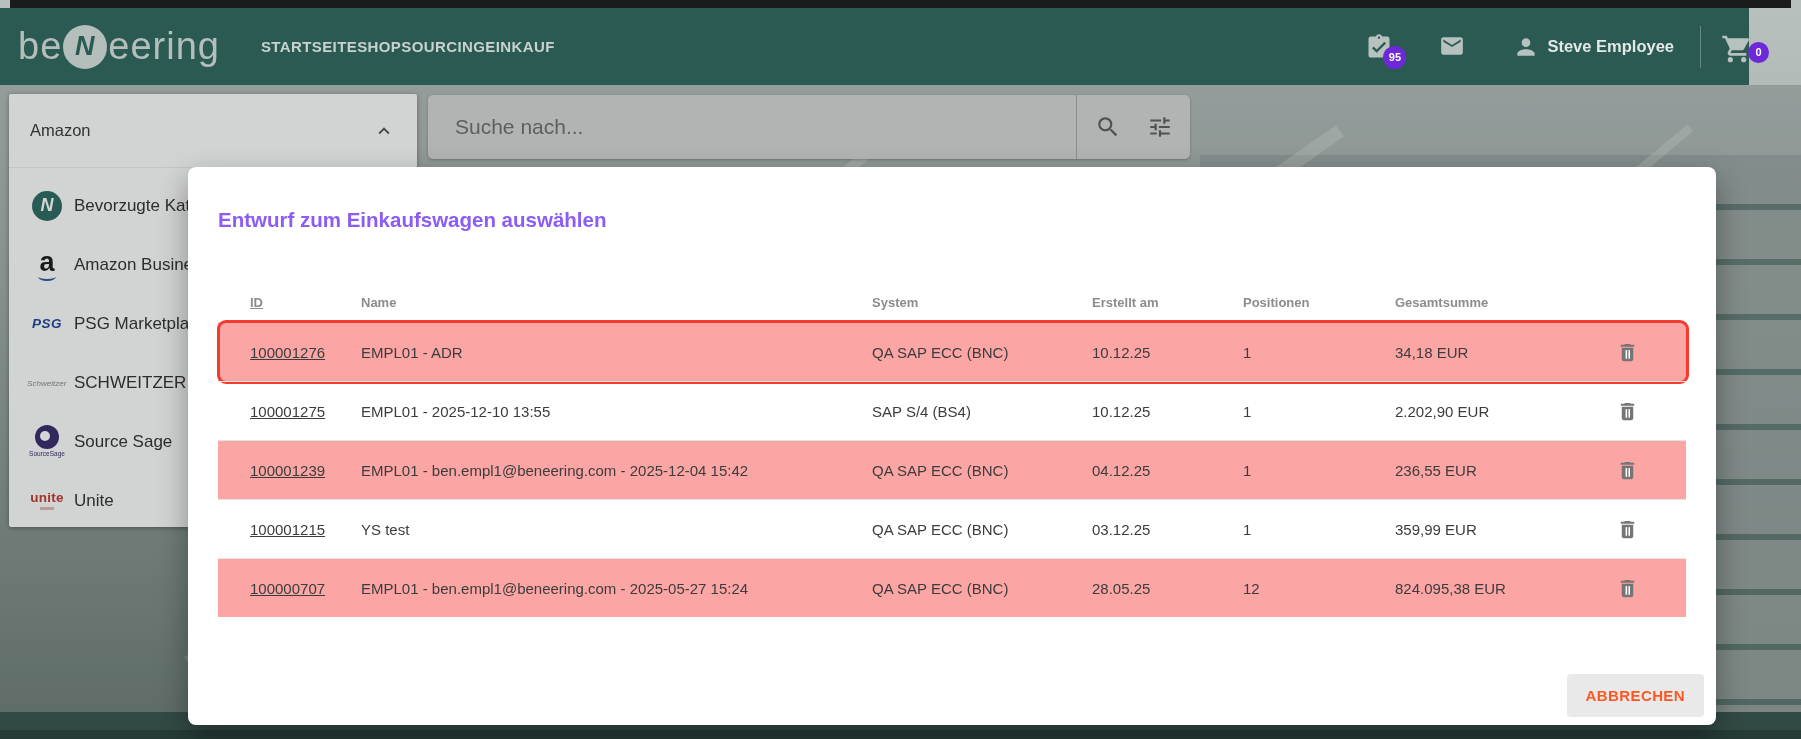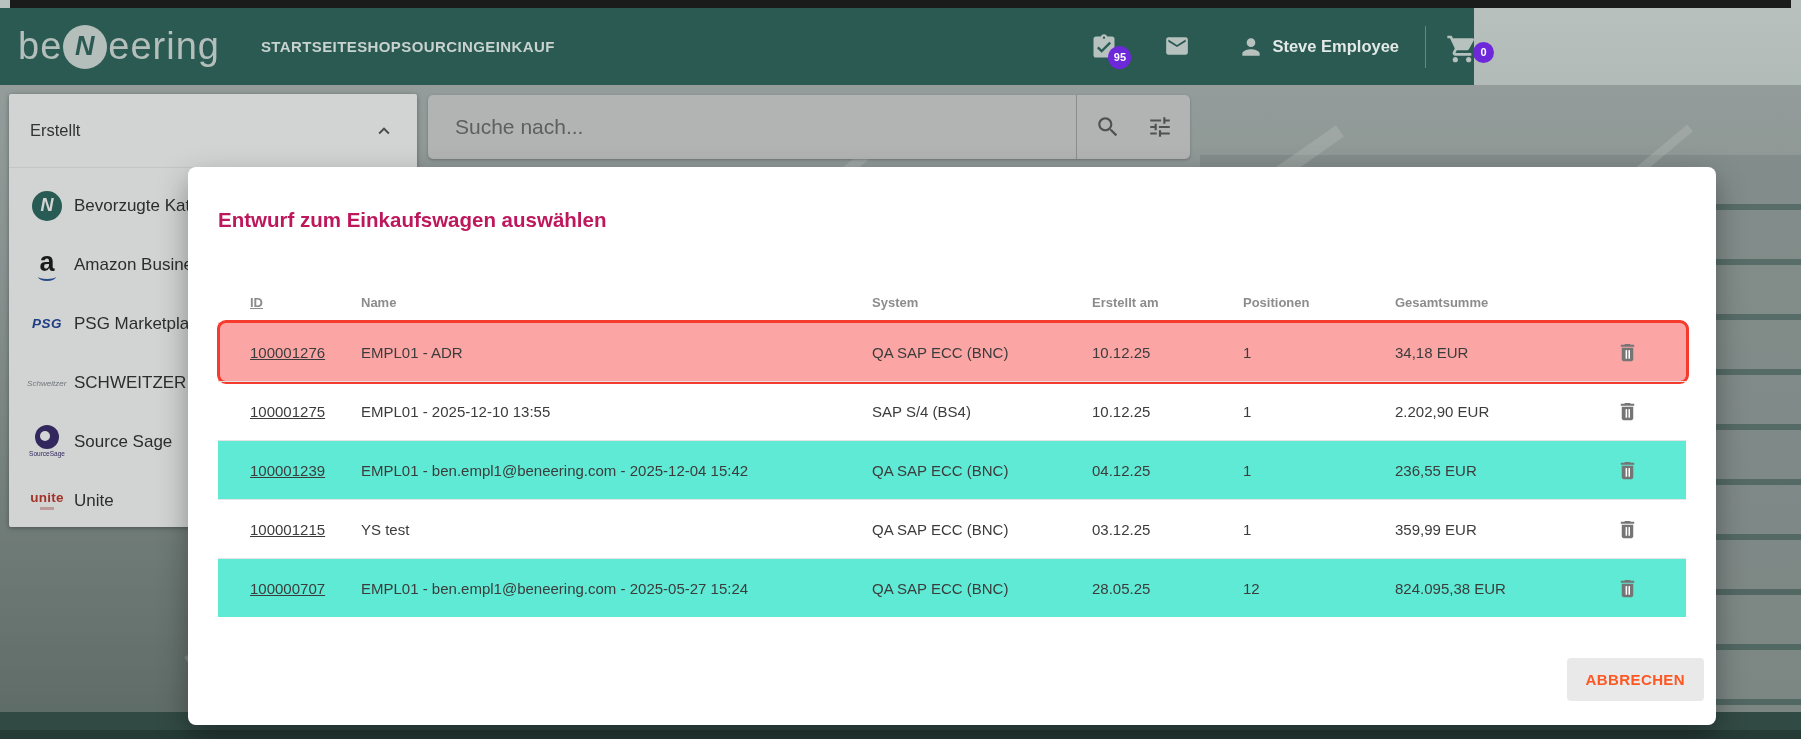--- a/index.html
+++ b/index.html
@@ -16,21 +16,21 @@
   .s2{width:14px;height:520px;left:1120px;top:20px;transform:rotate(55deg);}
   .s3{width:9px;height:380px;left:1540px;top:60px;transform:rotate(50deg);}
   .s4{width:12px;height:300px;left:300px;top:420px;transform:rotate(52deg);}
   .bg-bottom{position:absolute;left:0;bottom:0;width:1801px;height:27px;background:#3a564f;z-index:0;}
   .bg-bottom2{position:absolute;left:0;bottom:0;width:1801px;height:9px;background:#2b443e;z-index:0;}
 
   
   .top-strip{position:absolute;left:10px;top:0;width:1781px;height:8px;background:#191c1b;z-index:6;}
 
   
-  .header{position:absolute;left:0;top:8px;width:1474px;height:77px;background:#2b5a52;z-index:5;
+  .header{position:absolute;left:0;top:8px;width:1749px;height:77px;background:#2b5a52;z-index:5;
     display:flex;align-items:center;}
   .logo{display:flex;align-items:center;margin-left:18px;color:#b4bfbc;font-size:38px;letter-spacing:1px;}
   .logo .ncircle{width:44px;height:44px;border-radius:50%;background:#b4bfbc;color:#2b5a52;
     display:flex;align-items:center;justify-content:center;font-weight:700;font-style:italic;font-size:27px;margin:0 1px;}
   .nav{display:flex;margin-left:41px;}
   .nav-item{color:#c8d2cf;font-size:15px;font-weight:700;letter-spacing:.4px;cursor:pointer;}
   .hdr-right{position:absolute;right:0;top:0;height:77px;display:flex;align-items:center;}
   .hicon{position:relative;width:28px;height:28px;}
   .hicon svg{width:28px;height:28px;fill:#b7c2bf;}
   .badge{position:absolute;background:#6d28d9;color:#fff;border-radius:50%;
@@ -78,52 +78,52 @@
   .search-div{width:1px;height:64px;background:#a8a8a8;}
   .search-btns{width:113px;display:flex;align-items:center;justify-content:center;gap:26px;}
   .search-btns svg{width:26px;height:26px;fill:#5f5f5f;cursor:pointer;}
 
   
   .overlay{position:absolute;left:0;top:85px;width:1801px;height:654px;background:rgba(16,24,22,.18);z-index:2;}
 
   
   .modal{position:absolute;left:188px;top:167px;width:1528px;height:558px;background:#fff;z-index:3;
     border-radius:8px;box-shadow:0 12px 30px rgba(0,0,0,.35);padding:0 30px;box-sizing:border-box;}
-  .modal-title{padding-top:41px;font-size:20.5px;font-weight:700;color:#be185d;}
+  .modal-title{padding-top:41px;font-size:20.5px;font-weight:700;color:#8b5cf6;}
   .t-row{display:grid;grid-template-columns:143px 511px 220px 151px 152px 175px 1fr;align-items:center;}
   .t-row > :first-child{padding-left:32px;text-decoration:underline;}
   .t-head{margin-top:50px;height:40px;color:#8c8c8c;font-size:13px;font-weight:700;}
   .rows .t-row{height:58px;border-top:1px solid #e3e3e3;font-size:15px;color:#3c3c3c;position:relative;cursor:pointer;}
-  .rows .t-row.striped{background:#5eead4;}
+  .rows .t-row.striped{background:#fca5a5;}
   .rows .t-row.hl{background:#fca5a5;}
   .rows .t-row.hl::after{content:"";position:absolute;left:-1px;right:-3px;top:-3px;bottom:-3px;
     border:3px solid #f43b2e;border-radius:9px;pointer-events:none;}
   .trash{width:115px;display:flex;justify-content:center;}
   .trash svg{width:23px;height:23px;fill:#757575;cursor:pointer;}
-  .cancel-btn{position:absolute;right:12px;bottom:24px;background:#e9e9e9;border:none;border-radius:4px;
+  .cancel-btn{position:absolute;right:12px;bottom:8px;background:#e9e9e9;border:none;border-radius:4px;
     padding:13px 19px;color:#ff5722;font-size:15px;font-weight:700;letter-spacing:.4px;cursor:pointer;
     font-family:"Liberation Sans",sans-serif;}
 </style>
 </head>
 <body>
 
 <div class="stage">
 
   <div class="bg"></div>
   <div class="bg-bands"></div>
   <div class="streak s1"></div>
   <div class="streak s2"></div>
   <div class="streak s3"></div>
   <div class="streak s4"></div>
   <div class="bg-bottom"></div>
   <div class="bg-bottom2"></div>
 
   <div class="sidebar">
     <div class="sb-head">
-      <span class="sb-title">Erstellt</span>
+      <span class="sb-title">Amazon</span>
       <svg viewBox="0 0 24 24">
           <path d="M7.41 15.41 12 10.83l4.59 4.58L18 14l-6-6-6 6z"></path>
         </svg>
     </div>
     <div class="sb-items" id="sb-items">
         <div class="sb-item">
           <span class="sb-ic">
             <span class="ic-circle-n">N</span>
           </span>
           <span class="sb-label">Bevorzugte Kata</span>

